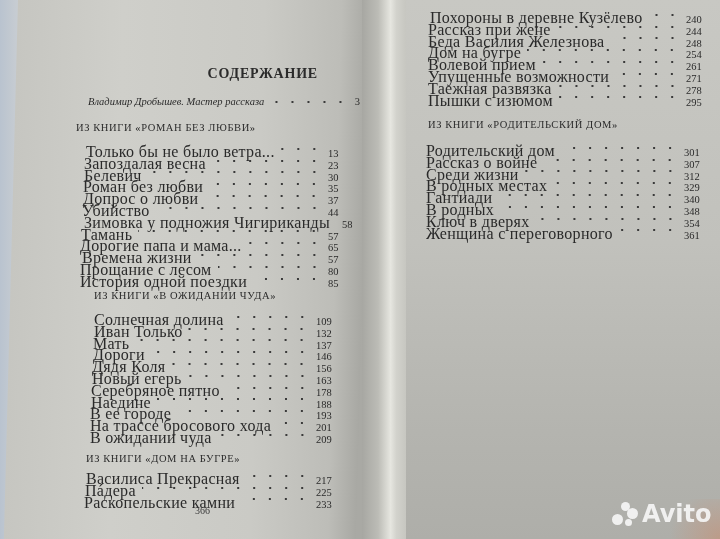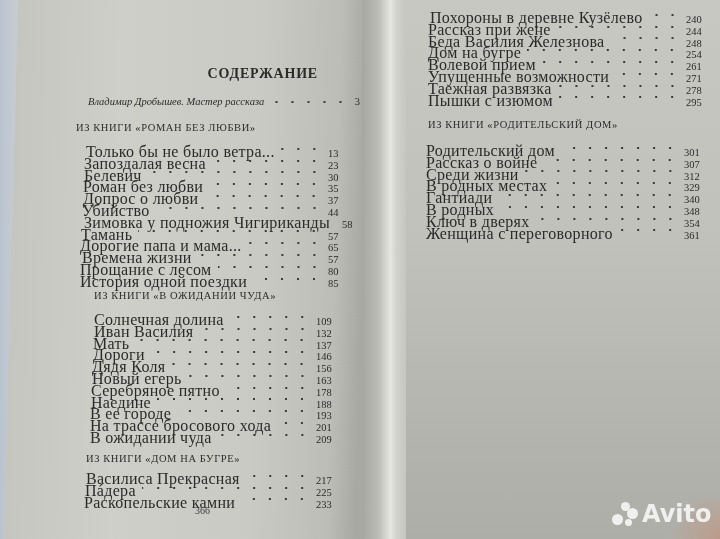--- a/index.html
+++ b/index.html
@@ -148,21 +148,21 @@
 </div>
 
 <div class="section-head" style="left:94px; top:290px;">ИЗ КНИГИ «В ОЖИДАНИИ ЧУДА»</div>
 <div class="entries" style="left:90px; top:311px; width:250px;">
   <div class="entry" style="padding-left:4px">
       <span class="t">Солнечная долина</span>
       <span class="dots"></span>
       <span class="p">109</span>
     </div>
   <div class="entry" style="padding-left:4px">
-      <span class="t">Иван Василия</span>
+      <span class="t">Иван Только</span>
       <span class="dots"></span>
       <span class="p">132</span>
     </div>
   <div class="entry" style="padding-left:3px">
       <span class="t">Мать</span>
       <span class="dots"></span>
       <span class="p">137</span>
     </div>
   <div class="entry" style="padding-left:3px">
       <span class="t">Дороги</span>

